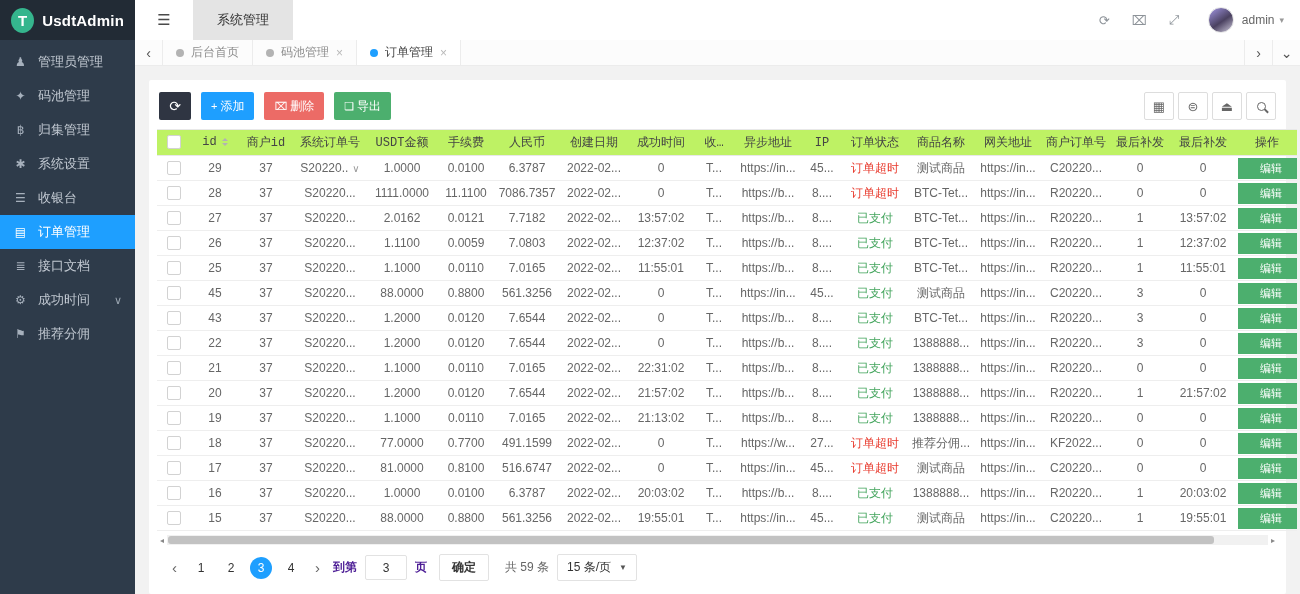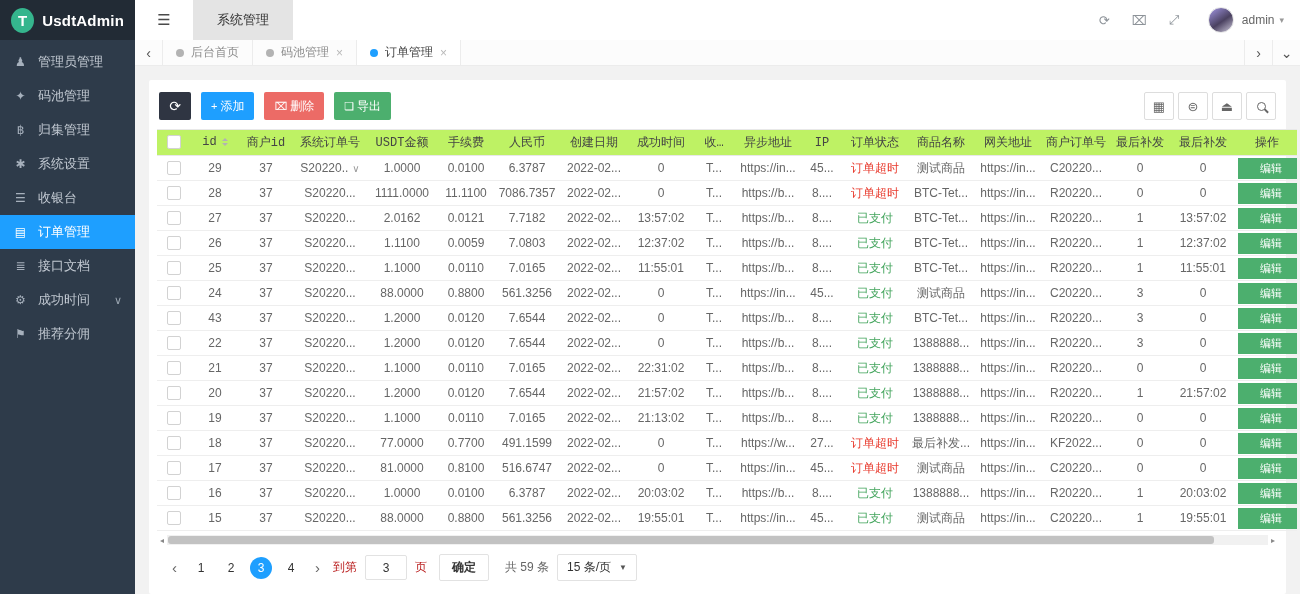--- a/index.html
+++ b/index.html
@@ -87,21 +87,21 @@
   .hscroll{height:12px;display:flex;align-items:center;margin-top:3px;flex-shrink:0;}
   .hs-arrow{font-size:8px;color:#888;width:10px;text-align:center;cursor:pointer;}
   .hs-track{flex:1;height:10px;background:#f1f1f1;position:relative;}
   .hs-thumb{position:absolute;left:1px;top:1px;height:8px;width:95%;background:#c2c2c2;border-radius:3px;cursor:grab;}
 
   
   .pager{display:flex;align-items:center;padding:8px 6px 10px;font-size:12px;color:#555;flex-shrink:0;}
   .pg-chevron{font-size:15px;color:#666;cursor:pointer;padding:0 9px;}
   .pg-num{min-width:22px;height:22px;line-height:22px;text-align:center;cursor:pointer;color:#333;margin:0 4px;}
   .pg-num.active{background:#1E9FFF;color:#fff;border-radius:50%;}
-  .pg-label{color:#b91c1c;margin:0 4px;}
+  .pg-label{color:#4c1d95;margin:0 4px;font-weight:bold;}
   .pg-input{width:42px;height:25px;border:1px solid #e2e2e2;border-radius:2px;text-align:center;font-size:12px;
     color:#333;font-family:inherit;margin:0 4px;}
   .pg-btn{height:27px;padding:0 12px;border:1px solid #e2e2e2;background:#fff;border-radius:2px;font-size:12px;
     font-weight:bold;color:#333;cursor:pointer;font-family:inherit;margin:0 8px;}
   .pg-total{color:#666;margin:0 8px;}
   .pg-select{height:27px;border:1px solid #e2e2e2;border-radius:2px;display:inline-flex;align-items:center;
     padding:0 9px;gap:8px;cursor:pointer;color:#333;background:#fff;}
   .pg-caret{font-size:8px;color:#555;}
 </style>
 </head>
@@ -380,21 +380,21 @@
     <td class="status-paid">已支付</td>
     <td>BTC-Tet...</td>
     <td>https://in...</td>
     <td>R20220...</td>
     <td>1</td>
     <td>11:55:01</td>
     <td><button class="btn-edit">编辑</button><span class="action-more">...</span></td>
   </tr>
                 <tr>
     <td><span class="cb"></span></td>
-    <td>24</td>
+    <td>45</td>
     <td>37</td>
     <td><span>S20220...</span></td>
     <td>88.0000</td>
     <td>0.8800</td>
     <td>561.3256</td>
     <td>2022-02...</td>
     <td>0</td>
     <td>T...</td>
     <td>https://in...</td>
     <td>45...</td>
@@ -518,21 +518,21 @@
     <td><span>S20220...</span></td>
     <td>77.0000</td>
     <td>0.7700</td>
     <td>491.1599</td>
     <td>2022-02...</td>
     <td>0</td>
     <td>T...</td>
     <td>https://w...</td>
     <td>27...</td>
     <td class="status-timeout">订单超时</td>
-    <td>最后补发...</td>
+    <td>推荐分佣...</td>
     <td>https://in...</td>
     <td>KF2022...</td>
     <td>0</td>
     <td>0</td>
     <td><button class="btn-edit">编辑</button><span class="action-more">...</span></td>
   </tr>
                 <tr>
     <td><span class="cb"></span></td>
     <td>17</td>
     <td>37</td>

